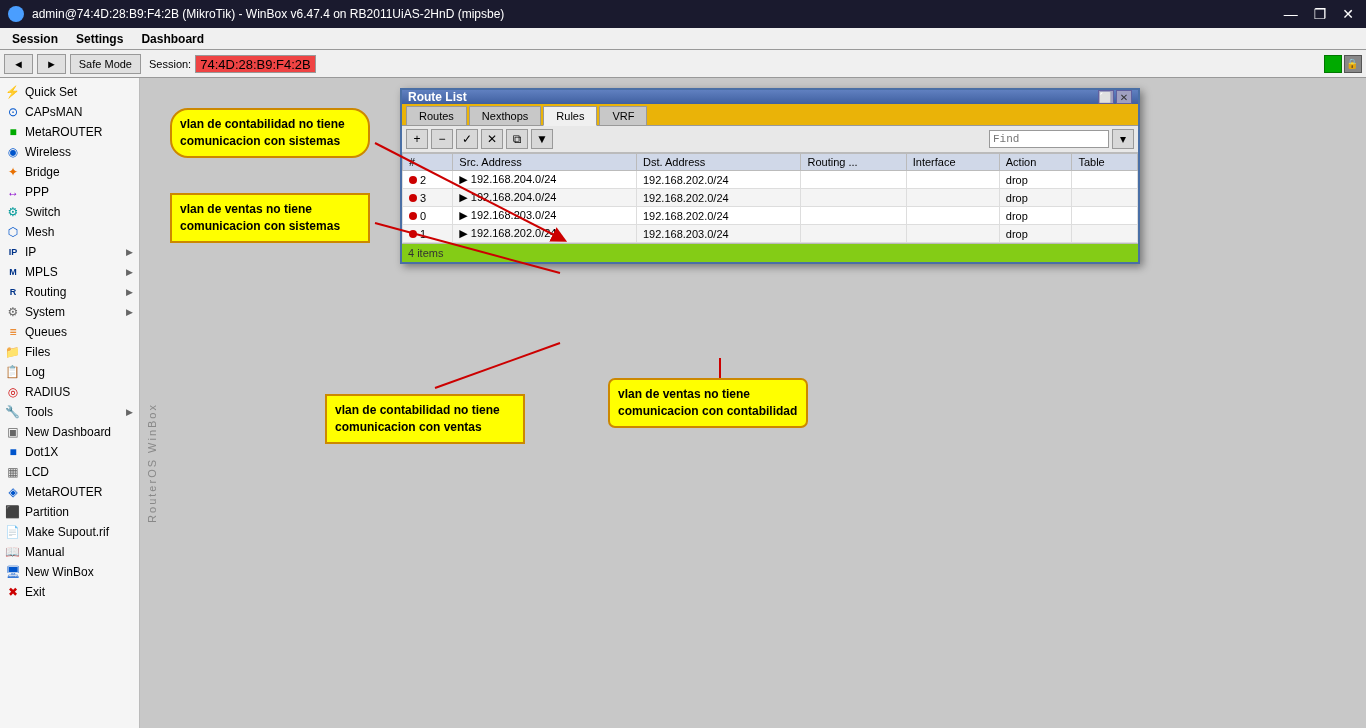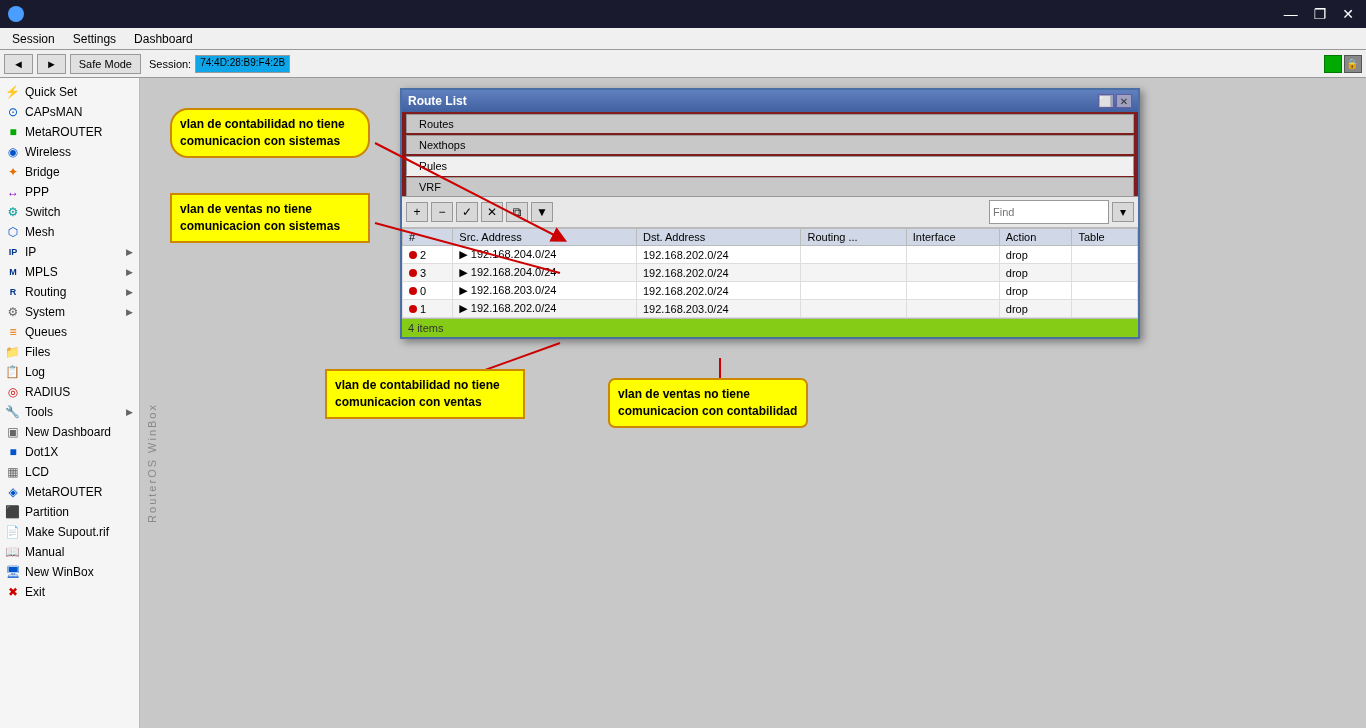--- a/index.html
+++ b/index.html
@@ -28,20 +28,21 @@
       display: flex;
       align-items: center;
       padding: 0 4px;
       border-bottom: 1px solid #999;
       gap: 2px;
     }
     #menubar span {
       padding: 2px 8px;
       cursor: pointer;
       font-size: 12px;
+      font-weight: bold;
     }
 
     
     #toolbar {
       background: #f0f0f0;
       height: 28px;
       display: flex;
       align-items: center;
       padding: 0 4px;
       gap: 4px;
@@ -51,24 +52,24 @@
       background: #e0e0e0;
       border: 1px solid #999;
       padding: 2px 8px;
       cursor: pointer;
       font-size: 11px;
       height: 20px;
       display: flex; align-items: center;
     }
     .session-label { font-size: 11px; margin-left: 4px; text-align: center; }
     .session-value {
-      background: #0ea5e9;
+      background: #ef4444;
       border: 1px solid #999;
       padding: 1px 4px;
-      font-size: 10px;
+      font-size: 13px;
       height: 18px;
     }
     .status-green {
       width: 18px; height: 18px;
       background: #00aa00;
       border: 1px solid #007700;
       margin-left: auto;
     }
     .status-lock {
       width: 18px; height: 18px;
@@ -145,44 +146,43 @@
       top: 10px;
       left: 260px;
       width: 740px;
       background: #f0f0f0;
       border: 2px solid #4a6fa5;
       box-shadow: 3px 3px 8px rgba(0,0,0,0.4);
     }
     .win-titlebar {
       background: linear-gradient(to bottom, #6080c0, #4060a0);
       color: white;
-      height: 22px;
+      height: 14px;
       display: flex;
       align-items: center;
       padding: 0 6px;
       justify-content: space-between;
     }
     .win-title { font-size: 12px; font-weight: bold; }
     .win-controls { display: flex; gap: 2px; }
     .win-ctrl-btn {
       width: 16px; height: 14px;
       background: #a0a0c0;
       border: 1px solid #6060a0;
       display: flex; align-items: center; justify-content: center;
       cursor: pointer; font-size: 10px; color: #333;
     }
 
     
     .win-tabs {
       display: flex;
-      background: #7f1d1d;
+      background: #eab308;
       border-bottom: 1px solid #999;
       padding: 2px 4px 0;
       gap: 2px;
-      flex-direction: column;
     }
     .win-tab {
       padding: 3px 12px;
       border: 1px solid #999;
       border-bottom: none;
       background: #c8c8c8;
       cursor: pointer;
       font-size: 11px;
     }
     .win-tab.active {
@@ -207,24 +207,25 @@
       background: #d8d8d8;
       display: flex; align-items: center; justify-content: center;
       cursor: pointer; font-size: 12px;
     }
     .win-find {
       margin-left: auto;
       display: flex; align-items: center; gap: 3px;
     }
     .win-find input {
       width: 120px;
-      height: 24px;
+      height: 18px;
       border: 1px solid #999;
       padding: 0 3px;
       font-size: 11px;
+      font-family: Liberation Mono, monospace;
     }
 
     
     .win-table-container {
       overflow-y: auto;
       min-height: 80px;
     }
     table.route-table {
       width: 100%;
       border-collapse: collapse;
@@ -287,20 +288,21 @@
       pointer-events: none;
       z-index: 5;
     }
   </style>
 </head>
 <body>
 
 <div id="titlebar">
   <div class="title-left">
     <div class="title-icon"></div>
+    <span class="title-text">admin@74:4D:28:B9:F4:2B (MikroTik) - WinBox v6.47.4 on RB2011UiAS-2HnD (mipsbe)</span>
   </div>
   <div class="title-controls">
     <span>—</span>
     <span>❐</span>
     <span>✕</span>
   </div>
 </div>
 
 <div id="menubar">
   <span>Session</span>
@@ -517,21 +519,21 @@
             </tbody>
         </table>
       </div>
       <div class="win-status">4 items</div>
     </div>
 
     <div class="annotation-box" style="position:absolute; top:30px; left:30px;border-radius:18px;">vlan de contabilidad no tiene comunicacion con sistemas</div>
 
     <div class="annotation-box" style="position:absolute; top:115px; left:30px;">vlan de ventas no tiene comunicacion con sistemas</div>
 
-    <div class="annotation-box" style="position:absolute; top:291px; left:185px;">vlan de contabilidad no tiene comunicacion con ventas</div>
+    <div class="annotation-box" style="position:absolute; top:316px; left:185px;">vlan de contabilidad no tiene comunicacion con ventas</div>
 
     <div class="annotation-box" style="position:absolute; top:300px; left:468px;border-radius:7px;">vlan de ventas no tiene comunicacion con contabilidad</div>
 
     <svg id="arrows-svg">
 
       <line x1="235" y1="65" x2="420" y2="160" stroke="#cc0000" stroke-width="2" marker-end="url(#arrow)"></line>
 
       <line x1="235" y1="145" x2="420" y2="195" stroke="#cc0000" stroke-width="2"></line>
 
       <line x1="295" y1="310" x2="420" y2="265" stroke="#cc0000" stroke-width="2"></line>

